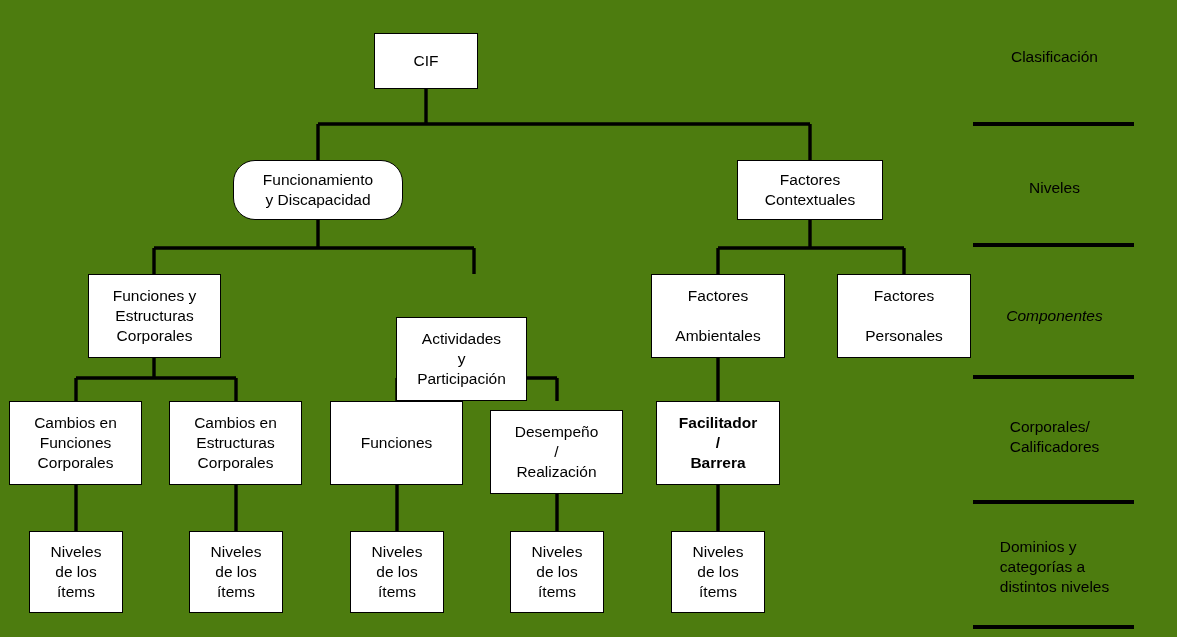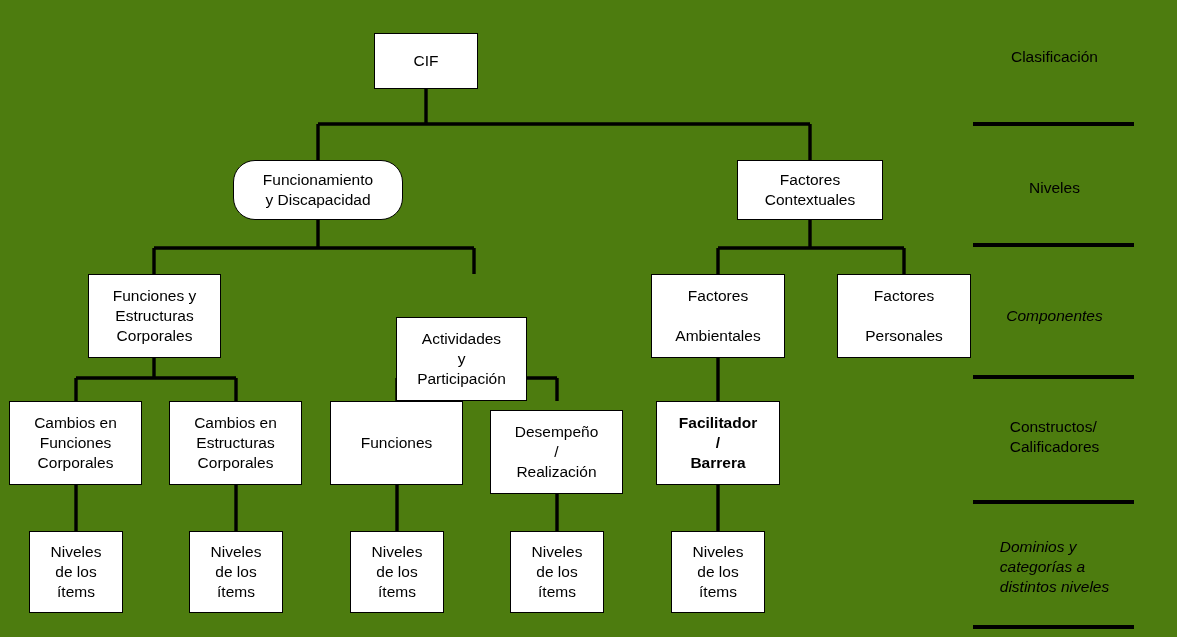--- a/index.html
+++ b/index.html
@@ -140,23 +140,23 @@
 de los
 ítems</div>
       <div class="node" style="left: 671px; top: 531px; width: 94px; height: 82px;">Niveles
 de los
 ítems</div>
     </div>
   <div id="tiers-layer">
       <div class="tier-label" style="left: 973px; top: 34px; width: 163px; height: 46px;">Clasificación</div>
       <div class="tier-label" style="left: 973px; top: 165px; width: 163px; height: 46px;">Niveles</div>
       <div class="tier-label" style="left: 973px; top: 293px; width: 163px; height: 46px; font-style: italic;">Componentes</div>
-      <div class="tier-label" style="left: 973px; top: 409px; width: 163px; height: 56px;">Constructos/
+      <div class="tier-label" style="left: 973px; top: 409px; width: 163px; height: 56px;">Corporales/
 Calificadores</div>
-      <div class="tier-label" style="left: 973px; top: 529px; width: 163px; height: 76px; font-style: italic;">Dominios y
+      <div class="tier-label" style="left: 973px; top: 529px; width: 163px; height: 76px;">Dominios y
 categorías a
 distintos niveles</div>
     </div>
   <div id="rules-layer">
       <div class="tier-rule" style="left: 973px; top: 122px; width: 161px; background: rgb(0, 0, 0);"></div>
       <div class="tier-rule" style="left: 973px; top: 243px; width: 161px; background: rgb(0, 0, 0);"></div>
       <div class="tier-rule" style="left: 973px; top: 375px; width: 161px; background: rgb(0, 0, 0);"></div>
       <div class="tier-rule" style="left: 973px; top: 500px; width: 161px; background: rgb(0, 0, 0);"></div>
       <div class="tier-rule" style="left: 973px; top: 625px; width: 161px; background: rgb(0, 0, 0);"></div>
     </div>

